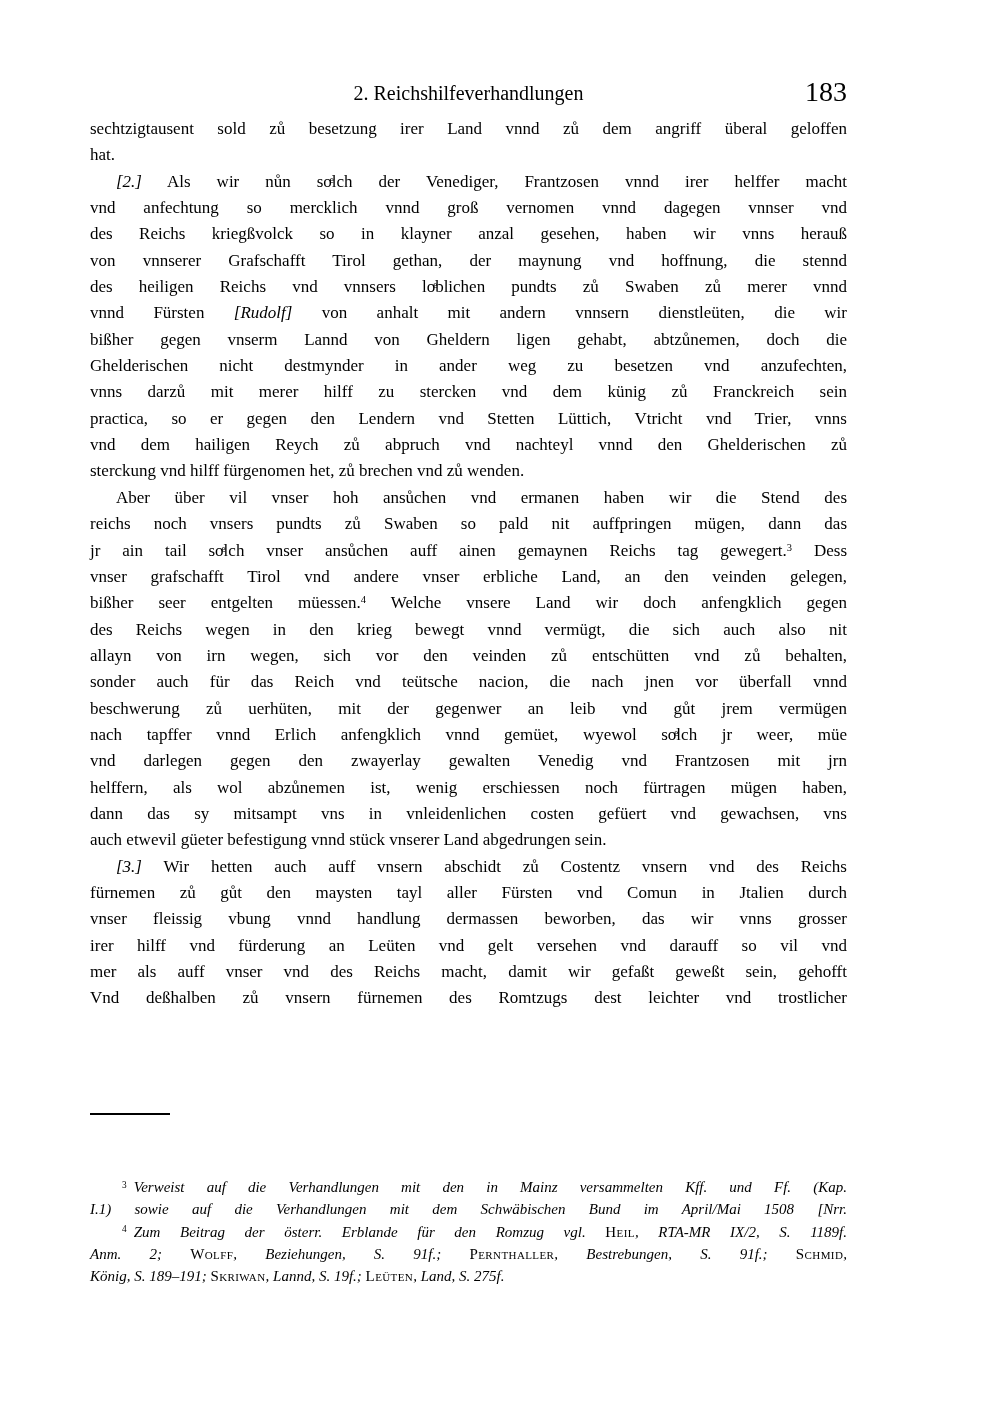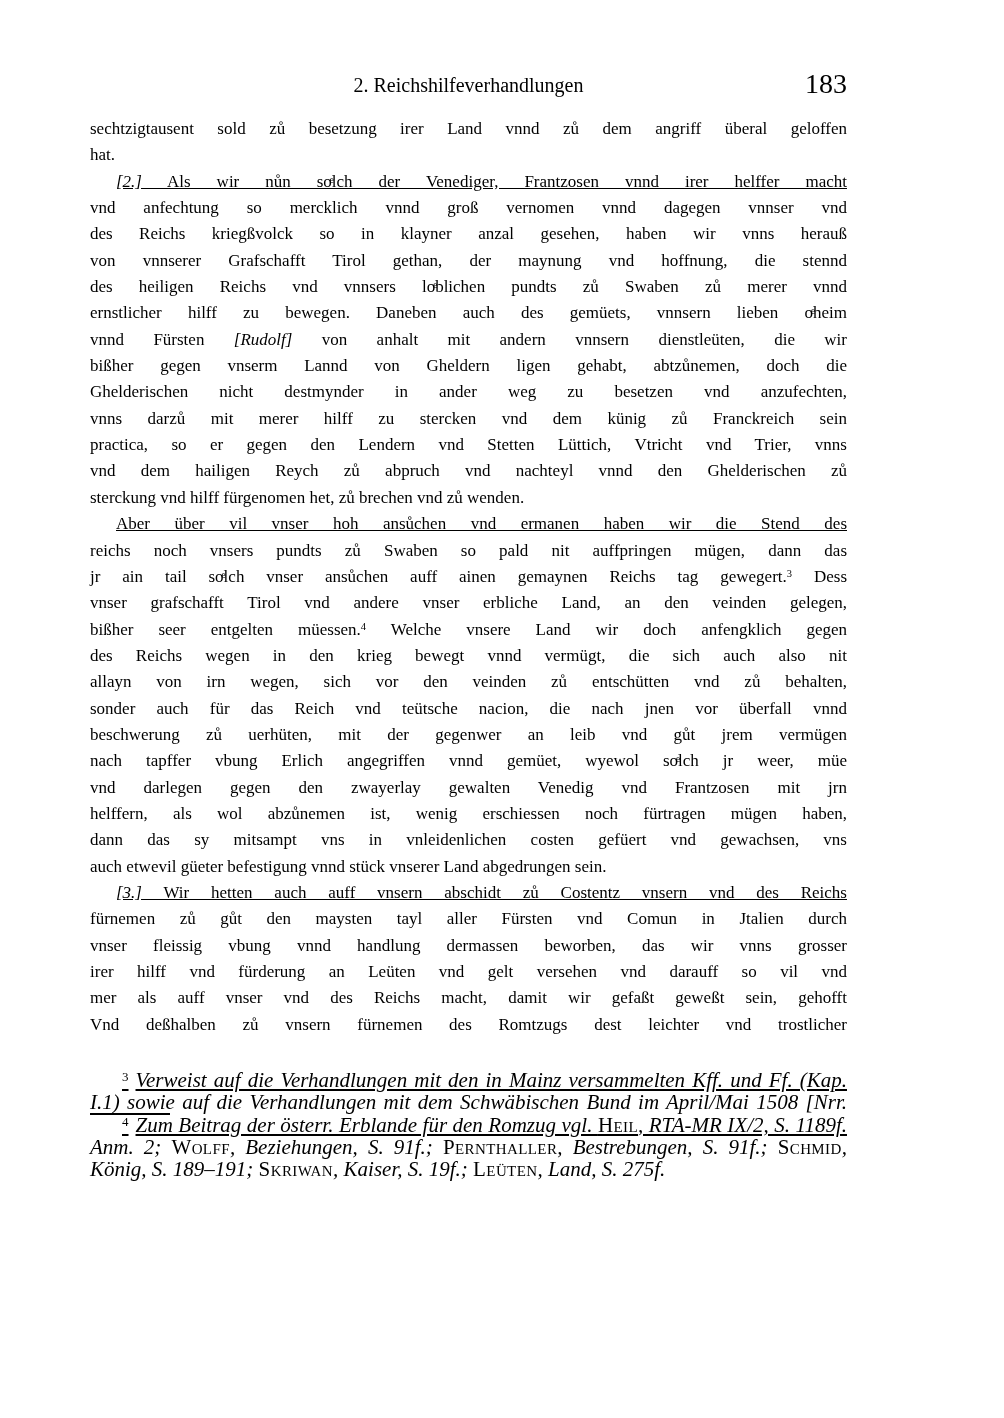--- a/index.html
+++ b/index.html
@@ -14,21 +14,21 @@
     color: #000000;
     font-family: "Liberation Serif", "DejaVu Serif", serif;
     overflow: hidden;
   }
   .content {
     position: absolute;
     left: 90px;
     width: 757px;
   }
   .header {
-    top: 72px;
+    top: 80px;
     height: 30px;
     font-size: 20px;
   }
   .running-head {
     display: block;
     text-align: center;
     line-height: 26px;
   }
   .page-number {
     position: absolute;
@@ -41,41 +41,41 @@
     top: 116px;
     font-size: 17px;
     line-height: 26.35px;
   }
   .line {
     text-align: justify;
     text-align-last: justify;
     white-space: normal;
   }
   .line.short { text-align-last: left; }
-  .line.indent { text-indent: 26px; text-decoration: underline; }
+  .line.indent { text-indent: 26px; }
   .i  { font-style: italic; }
   .sc { font-variant: small-caps; font-style: normal; letter-spacing: 0.4px; }
   .sup {
     font-size: 0.62em;
     position: relative;
     top: -0.45em;
     line-height: 0;
     font-style: normal;
   }
   .fn-rule {
     position: absolute;
     left: 90px;
     top: 1113px;
     width: 80px;
     height: 2px;
     background: #000000;
   }
   .footnotes {
-    top: 1069px;
-    font-size: 21px;
+    top: 1176px;
+    font-size: 15px;
     line-height: 22.3px;
   }
   .footnotes .line.indent { text-indent: 30px; }
   .footnotes .sup { margin-right: 7px; margin-left: 2px; }
   .paragraph, .footnote { margin: 0; padding: 0; }
 </style>
 </head>
 <body>
 
 <div class="page">
@@ -88,40 +88,39 @@
       <div class="paragraph">
         <div class="line">sechtzigtausent sold zů besetzung irer Land vnnd zů dem angriff überal geloffen</div>
         <div class="line short">hat.</div>
       </div>
       <div class="paragraph">
         <div class="line indent"><span class="i">[2.]</span> Als wir nůn soͤlch der Venediger, Frantzosen vnnd irer helffer macht</div>
         <div class="line">vnd anfechtung so mercklich vnnd groß vernomen vnnd dagegen vnnser vnd</div>
         <div class="line">des Reichs kriegßvolck so in klayner anzal gesehen, haben wir vnns herauß</div>
         <div class="line">von vnnserer Grafschafft Tirol gethan, der maynung vnd hoffnung, die stennd</div>
         <div class="line">des heiligen Reichs vnd vnnsers loͤblichen pundts zů Swaben zů merer vnnd</div>
-        <div class="line">ernstlicher hilff zu bewegen. Daneben auch des gemüets, vnnsern lieben oͤheim</div>
         <div class="line">vnnd Fürsten <span class="i">[Rudolf]</span> von anhalt mit andern vnnsern dienstleüten, die wir</div>
         <div class="line">bißher gegen vnserm Lannd von Gheldern ligen gehabt, abtzůnemen, doch die</div>
         <div class="line">Ghelderischen nicht destmynder in ander weg zu besetzen vnd anzufechten,</div>
         <div class="line">vnns darzů mit merer hilff zu stercken vnd dem künig zů Franckreich sein</div>
         <div class="line">practica, so er gegen den Lendern vnd Stetten Lüttich, Vtricht vnd Trier, vnns</div>
         <div class="line">vnd dem hailigen Reych zů abpruch vnd nachteyl vnnd den Ghelderischen zů</div>
         <div class="line short">sterckung vnd hilff fürgenomen het, zů brechen vnd zů wenden.</div>
       </div>
       <div class="paragraph">
         <div class="line indent">Aber über vil vnser hoh ansůchen vnd ermanen haben wir die Stend des</div>
         <div class="line">reichs noch vnsers pundts zů Swaben so pald nit auffpringen mügen, dann das</div>
         <div class="line">jr ain tail soͤlch vnser ansůchen auff ainen gemaynen Reichs tag gewegert.<span class="sup">3</span> Dess</div>
         <div class="line">vnser grafschafft Tirol vnd andere vnser erbliche Land, an den veinden gelegen,</div>
         <div class="line">bißher seer entgelten müessen.<span class="sup">4</span> Welche vnsere Land wir doch anfengklich gegen</div>
         <div class="line">des Reichs wegen in den krieg bewegt vnnd vermügt, die sich auch also nit</div>
         <div class="line">allayn von irn wegen, sich vor den veinden zů entschütten vnd zů behalten,</div>
         <div class="line">sonder auch für das Reich vnd teütsche nacion, die nach jnen vor überfall vnnd</div>
         <div class="line">beschwerung zů uerhüten, mit der gegenwer an leib vnd gůt jrem vermügen</div>
-        <div class="line">nach tapffer vbung Erlich angegriffen vnnd gemüet, wyewol soͤlch jr weer, müe</div>
+        <div class="line">nach tapffer vnnd Erlich anfengklich vnnd gemüet, wyewol soͤlch jr weer, müe</div>
         <div class="line">vnd darlegen gegen den zwayerlay gewalten Venedig vnd Frantzosen mit jrn</div>
         <div class="line">helffern, als wol abzůnemen ist, wenig erschiessen noch fürtragen mügen haben,</div>
         <div class="line">dann das sy mitsampt vns in vnleidenlichen costen gefüert vnd gewachsen, vns</div>
         <div class="line short">auch etwevil güeter befestigung vnnd stück vnserer Land abgedrungen sein.</div>
       </div>
       <div class="paragraph">
         <div class="line indent"><span class="i">[3.]</span> Wir hetten auch auff vnsern abschidt zů Costentz vnsern vnd des Reichs</div>
         <div class="line">fürnemen zů gůt den maysten tayl aller Fürsten vnd Comun in Jtalien durch</div>
         <div class="line">vnser fleissig vbung vnnd handlung dermassen beworben, das wir vnns grosser</div>
         <div class="line">irer hilff vnd fürderung an Leüten vnd gelt versehen vnd darauff so vil vnd</div>
@@ -133,16 +132,16 @@
   <div class="fn-rule"></div>
 
   <div class="content footnotes" id="footnotes">
       <div class="footnote">
         <div class="line indent"><span class="sup">3</span><span class="i">Verweist auf die Verhandlungen mit den in Mainz versammelten Kff. und Ff. (Kap.</span></div>
         <div class="line"><span class="i">I.1) sowie auf die Verhandlungen mit dem Schwäbischen Bund im April/Mai 1508 [Nrr.</span></div>
       </div>
       <div class="footnote">
         <div class="line indent"><span class="sup">4</span><span class="i">Zum Beitrag der österr. Erblande für den Romzug vgl. </span><span class="sc">Heil</span><span class="i">, RTA-MR IX/2, S. 1189f.</span></div>
         <div class="line"><span class="i">Anm. 2; </span><span class="sc">Wolff</span><span class="i">, Beziehungen, S. 91f.; </span><span class="sc">Pernthaller</span><span class="i">, Bestrebungen, S. 91f.; </span><span class="sc">Schmid</span><span class="i">,</span></div>
-        <div class="line short"><span class="i">König, S. 189–191; </span><span class="sc">Skriwan</span><span class="i">, Kaiser, S. 19f.; </span><span class="sc">Leüten</span><span class="i">, Land, S. 275f.</span></div>
+        <div class="line short"><span class="i">König, S. 189–191; </span><span class="sc">Skriwan</span><span class="i">, Lannd, S. 19f.; </span><span class="sc">Leüten</span><span class="i">, Land, S. 275f.</span></div>
       </div>
     </div>
 </div>
 
 </body></html>

